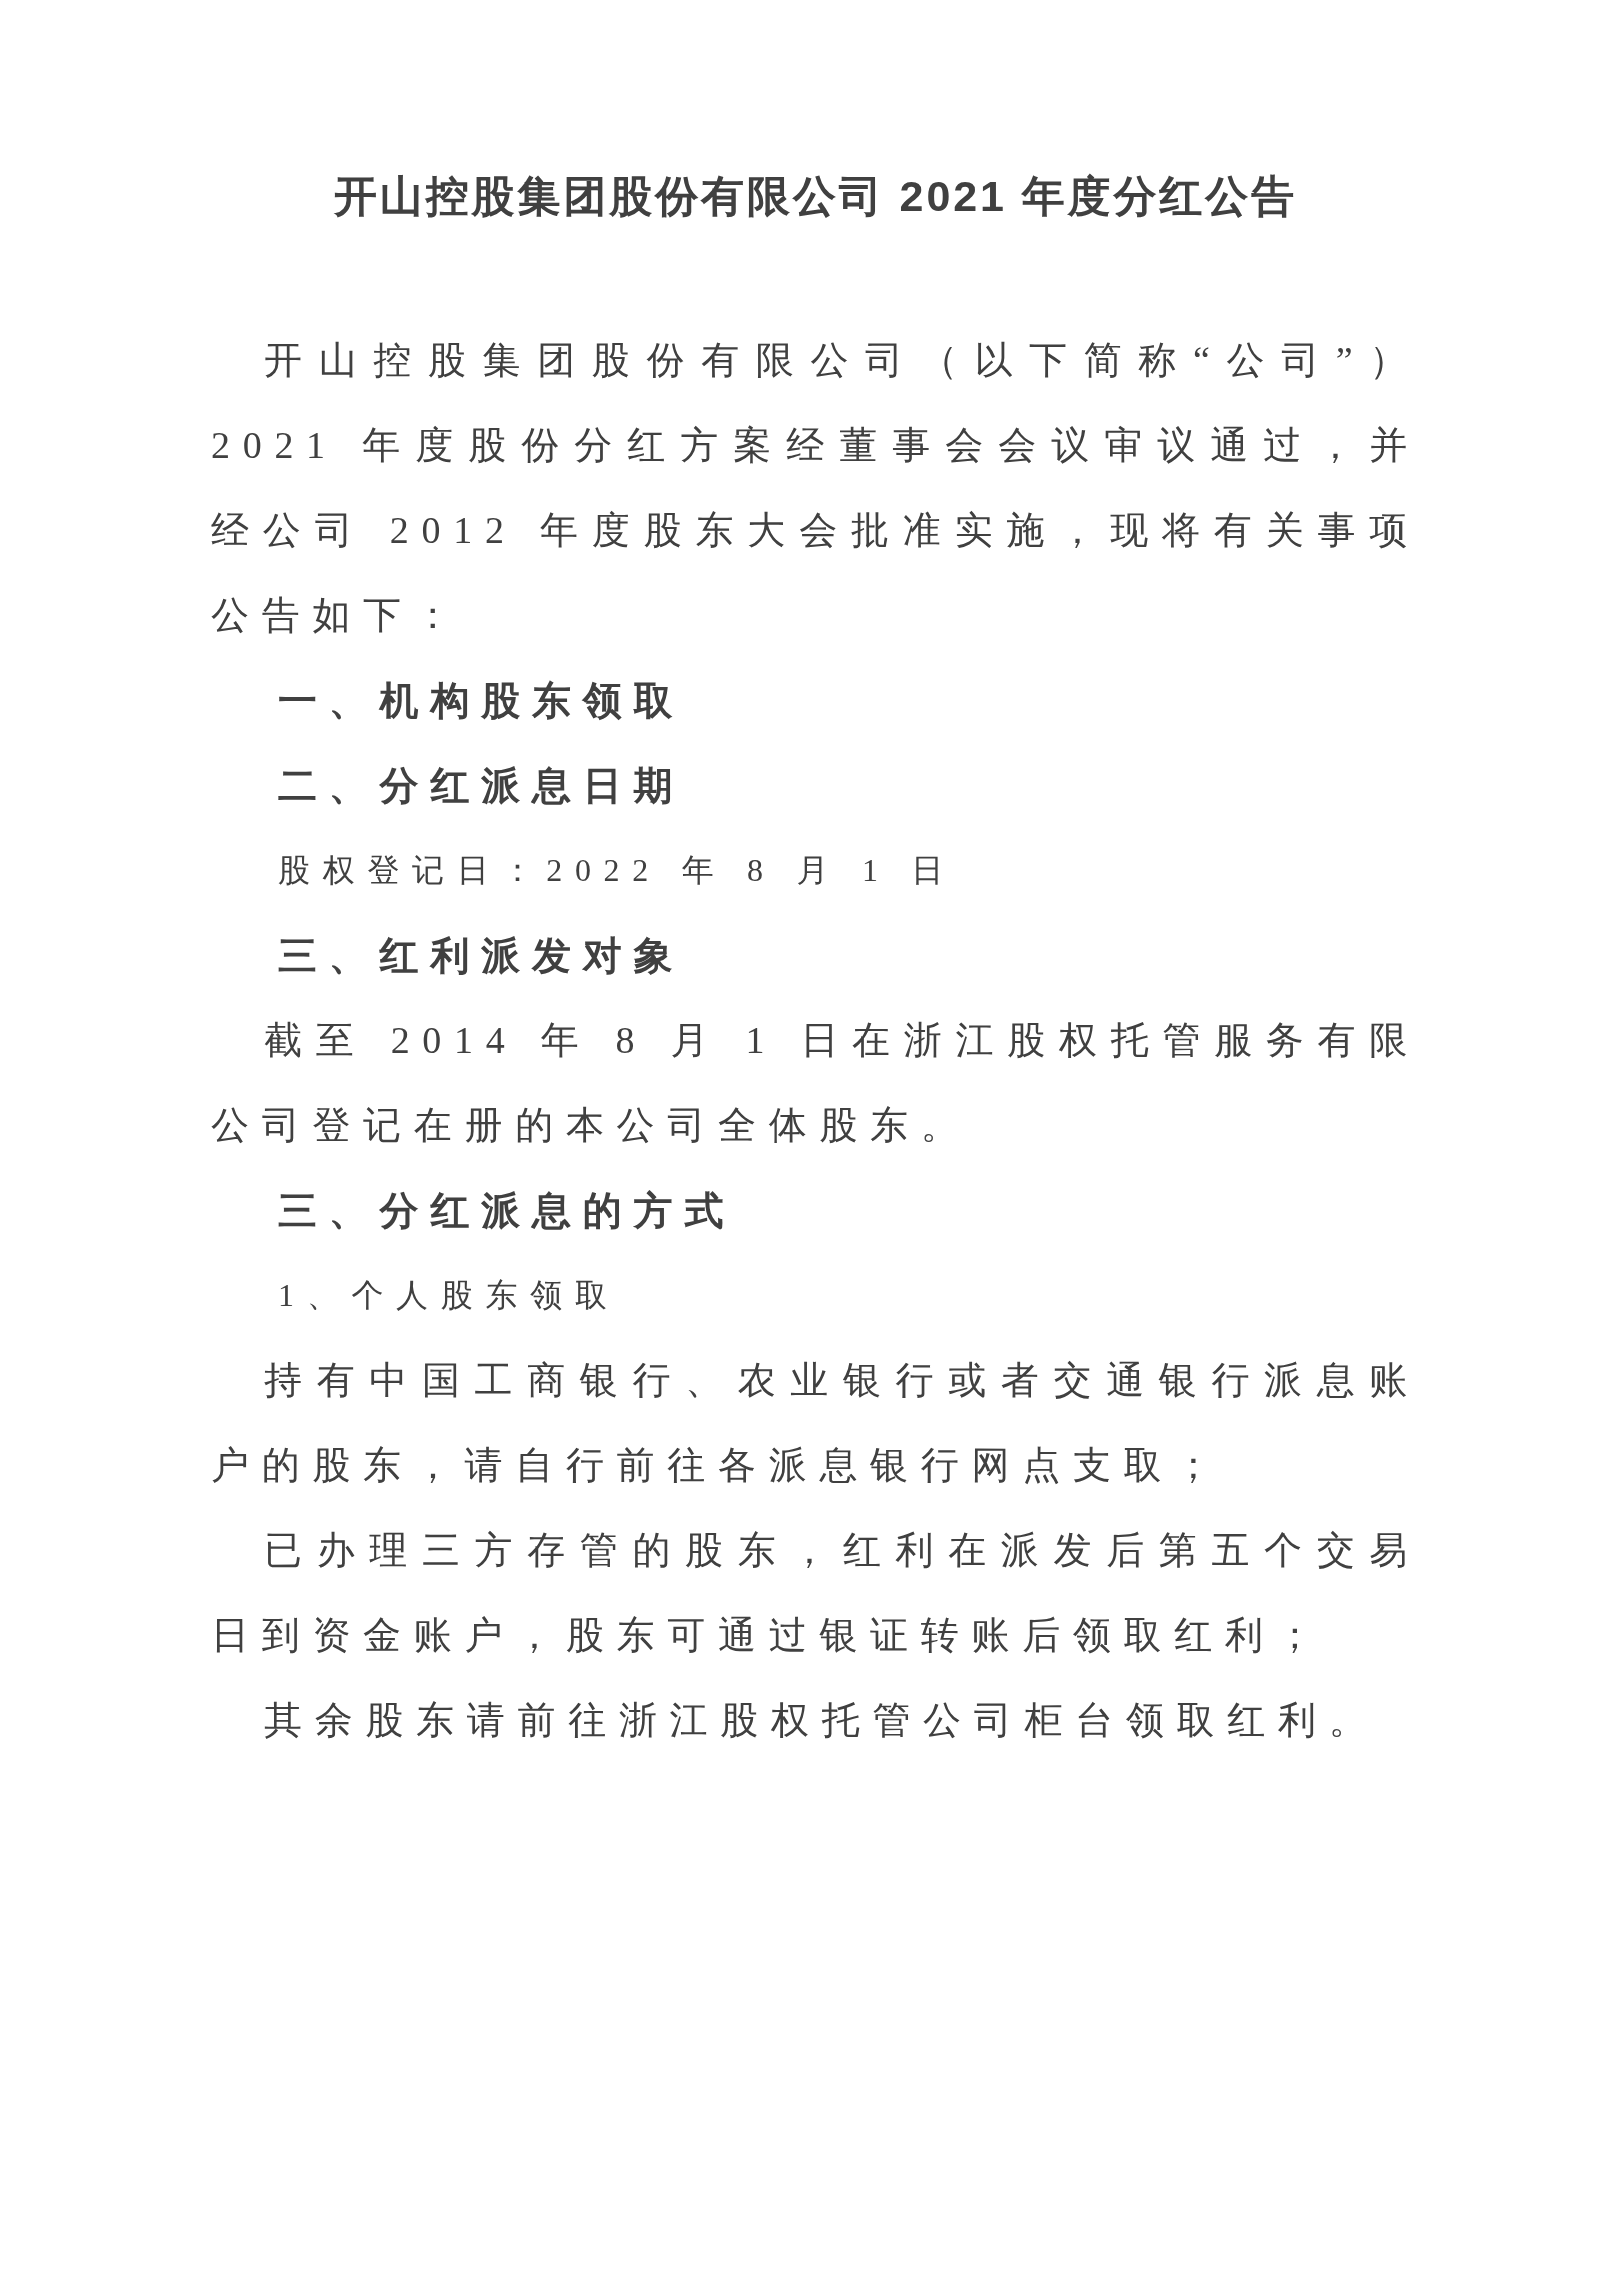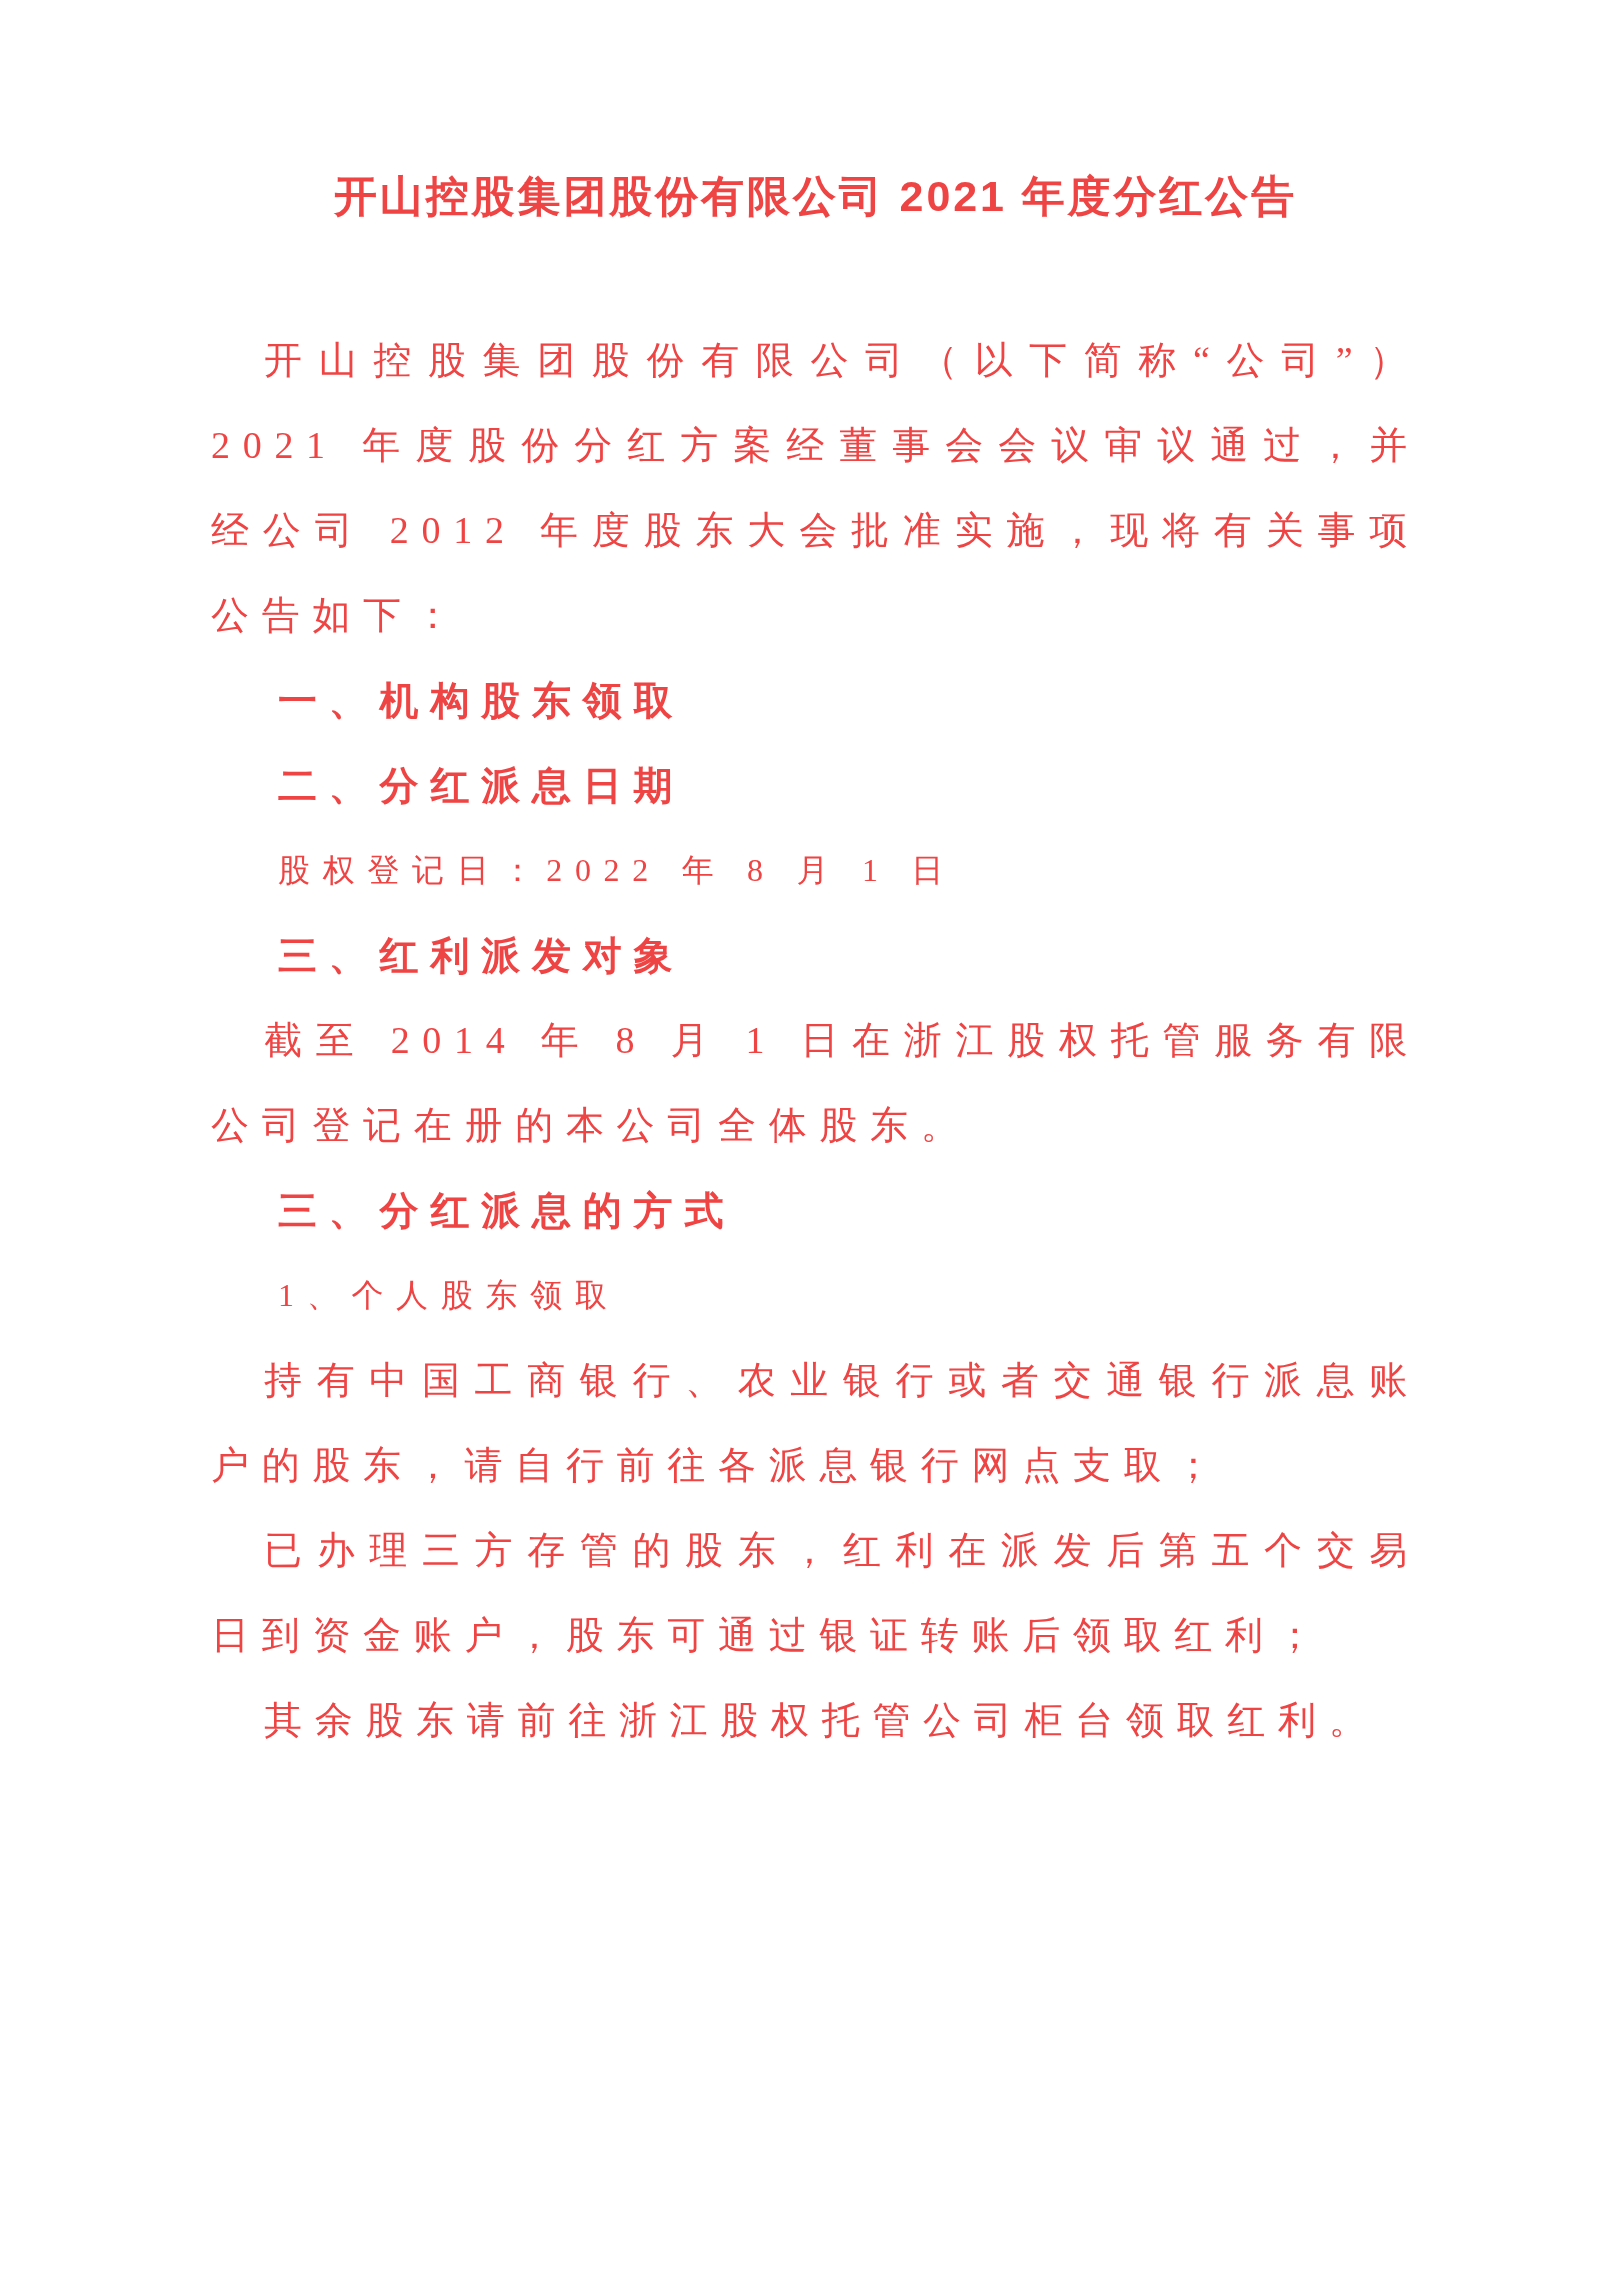--- a/index.html
+++ b/index.html
@@ -7,21 +7,21 @@
     padding: 0;
     background: #ffffff;
   }
   .page {
     position: relative;
     width: 1621px;
     height: 1778px;
     background: #ffffff;
     box-sizing: border-box;
     padding: 165px 201px 0 211px;
-    color: #ef4444;
+    color: #404040;
     font-family: "Liberation Serif", "DejaVu Serif", serif;
     overflow: hidden;
   }
   .doc-title {
     font-family: "Liberation Sans", "DejaVu Sans", sans-serif;
     font-weight: bold;
     font-size: 43px;
     line-height: 63px;
     letter-spacing: 2.9px;
     text-align: center;

